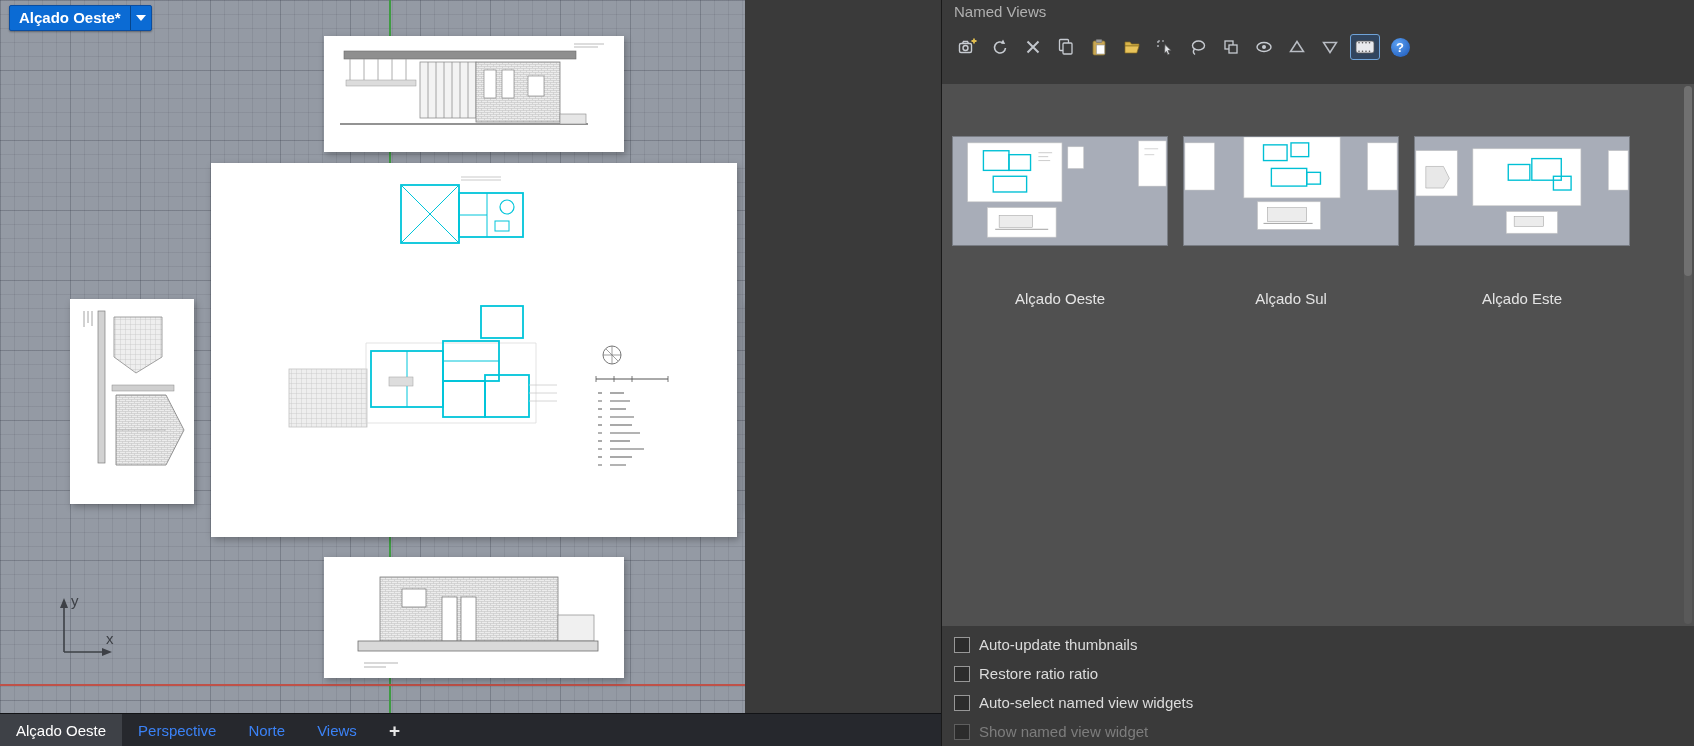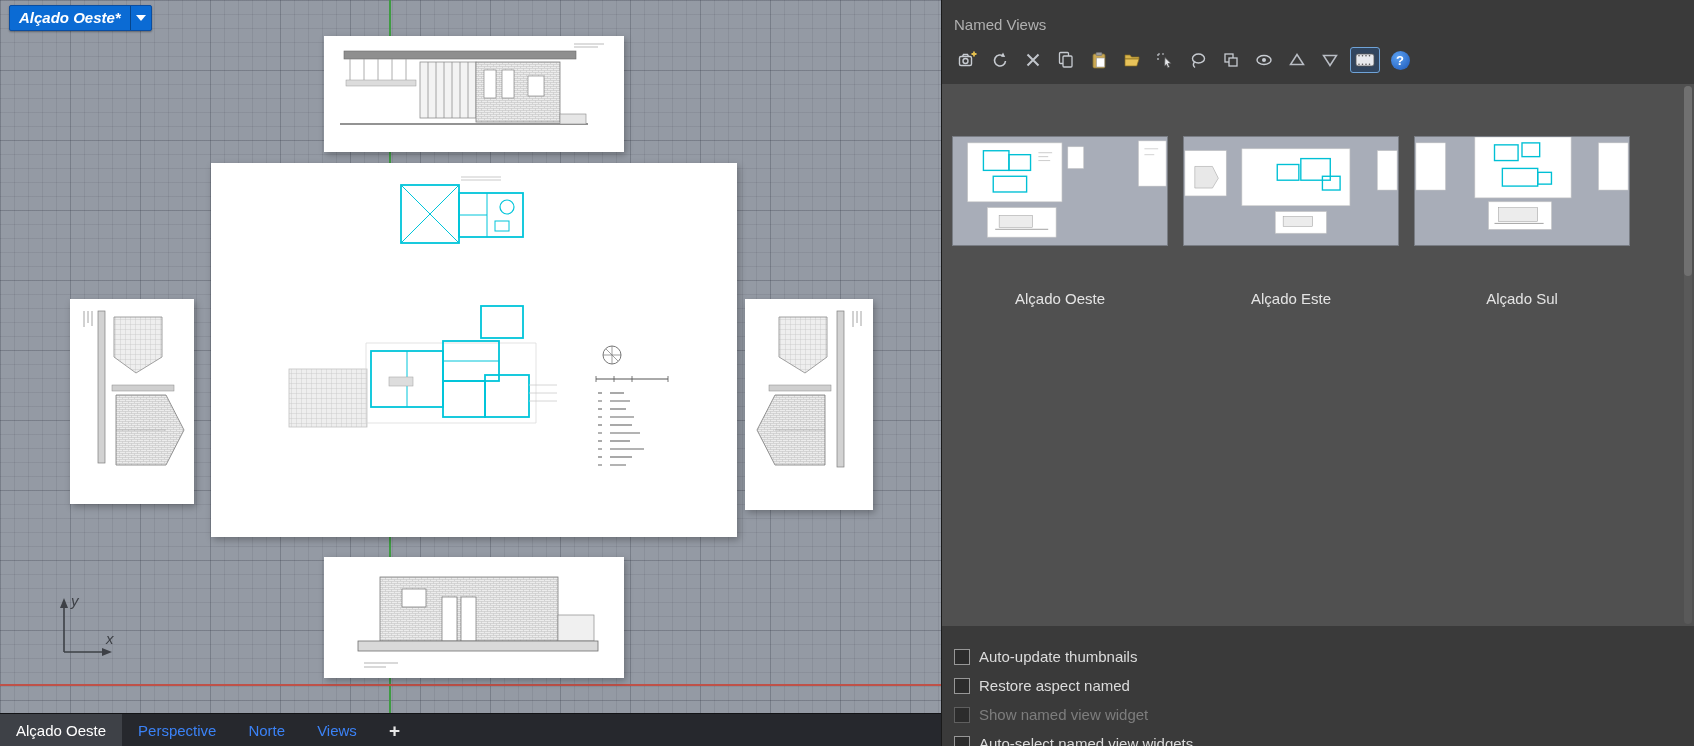--- a/index.html
+++ b/index.html
@@ -4,29 +4,28 @@
 <style>
   html,body{margin:0;padding:0;}
   body{
     width:1694px;height:746px;position:relative;overflow:hidden;
     background:#3a3a3a;
     font-family:"Liberation Sans", sans-serif;
     -webkit-font-smoothing:antialiased;
   }
   
   .viewport{
-    position:absolute;left:0;top:0;width:941px;height:713px;overflow:hidden;
+    position:absolute;left:0;top:0;width:745px;height:713px;overflow:hidden;
     background-color:#949aa4;
     background-image:
       linear-gradient(rgba(52,58,70,0.20) 1px, transparent 1px),
       linear-gradient(90deg, rgba(52,58,70,0.20) 1px, transparent 1px),
       linear-gradient(rgba(52,58,70,0.10) 1px, transparent 1px),
       linear-gradient(90deg, rgba(52,58,70,0.10) 1px, transparent 1px);
     background-size:70px 70px,70px 70px,14px 14px,14px 14px;
-    font-style:italic;
   }
   .y-axis-line{position:absolute;left:389px;top:0;bottom:0;width:2px;background:#3f9b43;z-index:1;}
   .x-axis-line{position:absolute;left:0;top:684px;width:100%;height:2px;background:#bf5148;z-index:1;}
   .sheet{position:absolute;background:#fff;box-shadow:2px 3px 7px rgba(0,0,0,0.28);z-index:2;}
   .sheet svg{display:block;width:100%;height:100%;}
   .sheet-top{left:324px;top:36px;width:300px;height:116px;}
   .sheet-center{left:211px;top:163px;width:526px;height:374px;}
   .sheet-left{left:70px;top:299px;width:124px;height:205px;}
   .sheet-right{left:745px;top:299px;width:128px;height:211px;}
   .sheet-bottom{left:324px;top:557px;width:300px;height:121px;}
@@ -53,21 +52,21 @@
   }
   .tab{display:flex;align-items:center;padding:0 16px;font-size:15px;color:#3b82f6;cursor:pointer;}
   .tab.active{background:#3e4147;color:#ffffff;}
   .tab-add{display:flex;align-items:center;padding:0 10px;margin-left:6px;color:#e8e8e8;
     font-size:19px;font-weight:bold;cursor:pointer;}
   
   .panel{
     position:absolute;left:941px;top:0;width:753px;height:746px;background:#3a3a3a;
     border-left:1px solid #1a1a1a;box-sizing:border-box;
   }
-  .panel-title{padding:16px 0 0 12px;font-size:15px;color:#b0b0b0;}
+  .panel-title{padding:3px 0 0 12px;font-size:15px;color:#b0b0b0;}
   .nv-toolbar{display:flex;align-items:center;gap:7px;padding:9px 0 0 12px;height:36px;}
   .ico{width:26px;height:24px;display:flex;align-items:center;justify-content:center;
     border-radius:3px;cursor:pointer;}
   .ico svg{display:block;}
   .ico-active{background:#31455e;border:1px solid #6fa3d8;width:28px;}
   .help-badge{
     width:19px;height:19px;border-radius:50%;
     background:radial-gradient(circle at 35% 30%, #5aa0f2, #1c57b8);
     color:#fff;font-weight:bold;font-size:13px;display:flex;align-items:center;justify-content:center;
   }
@@ -81,21 +80,21 @@
   .thumb{width:216px;height:110px;background:#a8adb8;border:1px solid rgba(0,0,0,0.28);
     box-sizing:border-box;}
   .thumb svg{display:block;width:100%;height:100%;}
   .view-label{margin-top:44px;font-size:15px;color:#e4e4e4;}
   .scroll-track{position:absolute;right:2px;top:86px;width:8px;height:538px;background:#595959;
     border-radius:4px;}
   .scroll-thumb{position:absolute;right:0;top:0;width:8px;height:190px;background:#707070;
     border-radius:4px;}
   
   .options{position:absolute;left:0;top:626px;width:753px;height:91px;background:#3a3a3a;
-    padding-top:16px;box-sizing:border-box;}
+    padding-top:4px;box-sizing:border-box;}
   .opt-row{display:flex;align-items:center;gap:9px;height:29px;padding-left:12px;
     font-size:15px;color:#dcdcdc;cursor:pointer;}
   .cb{width:16px;height:16px;background:#2c2c2c;border:1px solid #979797;box-sizing:border-box;
     flex:none;}
   .opt-row.dim{color:#7d7d7d;}
   .opt-row.dim .cb{border-color:#5f5f5f;}
 </style>
 </head>
 <body>
 
@@ -363,73 +362,73 @@
           <rect x="188" y="4" width="28" height="46" fill="#fff" stroke="#c8c8c8" stroke-width="0.5"></rect>
           <path d="M194 12 h14 M194 18 h10" stroke="#b5b5b5" stroke-width="0.6"></path>
         </svg>
       </div>
       <div class="view-label">Alçado Oeste</div>
     </div>
 
     <div class="view-item">
       <div class="thumb">
         <svg viewBox="0 0 216 110">
-          <rect x="0" y="14" width="42" height="46" fill="#fff" stroke="#c8c8c8" stroke-width="0.5"></rect>
-          <polygon points="10,30 28,30 34,42 28,52 10,52" fill="#e8e8e8" stroke="#999" stroke-width="0.5"></polygon>
-          <rect x="58" y="12" width="110" height="58" fill="#fff" stroke="#c8c8c8" stroke-width="0.6"></rect>
-          <g fill="none" stroke="#00c0d5" stroke-width="1.4">
-            <rect x="118" y="22" width="30" height="22"></rect>
-            <rect x="94" y="28" width="22" height="16"></rect>
-            <rect x="140" y="40" width="18" height="14"></rect>
-          </g>
-          <rect x="92" y="76" width="52" height="22" fill="#fff" stroke="#c8c8c8" stroke-width="0.6"></rect>
-          <rect x="100" y="81" width="30" height="10" fill="#ececec" stroke="#999" stroke-width="0.5"></rect>
-          <rect x="196" y="14" width="20" height="40" fill="#fff" stroke="#c8c8c8" stroke-width="0.5"></rect>
-        </svg>
-      </div>
-      <div class="view-label">Alçado Este</div>
-    </div>
-
-    <div class="view-item">
-      <div class="thumb">
-        <svg viewBox="0 0 216 110">
           <rect x="0" y="6" width="30" height="48" fill="#fff" stroke="#c8c8c8" stroke-width="0.5"></rect>
           <rect x="186" y="6" width="30" height="48" fill="#fff" stroke="#c8c8c8" stroke-width="0.5"></rect>
           <rect x="60" y="0" width="98" height="62" fill="#fff" stroke="#c8c8c8" stroke-width="0.6"></rect>
           <g fill="none" stroke="#00c0d5" stroke-width="1.4">
             <rect x="80" y="8" width="24" height="16"></rect>
             <rect x="108" y="6" width="18" height="14"></rect>
             <rect x="88" y="32" width="36" height="18"></rect>
             <rect x="124" y="36" width="14" height="12"></rect>
           </g>
           <rect x="74" y="66" width="64" height="28" fill="#fff" stroke="#c8c8c8" stroke-width="0.6"></rect>
           <rect x="84" y="72" width="40" height="14" fill="#ececec" stroke="#999" stroke-width="0.5"></rect>
           <path d="M80 88 h50" stroke="#888" stroke-width="0.8"></path>
         </svg>
       </div>
       <div class="view-label">Alçado Sul</div>
     </div>
 
+    <div class="view-item">
+      <div class="thumb">
+        <svg viewBox="0 0 216 110">
+          <rect x="0" y="14" width="42" height="46" fill="#fff" stroke="#c8c8c8" stroke-width="0.5"></rect>
+          <polygon points="10,30 28,30 34,42 28,52 10,52" fill="#e8e8e8" stroke="#999" stroke-width="0.5"></polygon>
+          <rect x="58" y="12" width="110" height="58" fill="#fff" stroke="#c8c8c8" stroke-width="0.6"></rect>
+          <g fill="none" stroke="#00c0d5" stroke-width="1.4">
+            <rect x="118" y="22" width="30" height="22"></rect>
+            <rect x="94" y="28" width="22" height="16"></rect>
+            <rect x="140" y="40" width="18" height="14"></rect>
+          </g>
+          <rect x="92" y="76" width="52" height="22" fill="#fff" stroke="#c8c8c8" stroke-width="0.6"></rect>
+          <rect x="100" y="81" width="30" height="10" fill="#ececec" stroke="#999" stroke-width="0.5"></rect>
+          <rect x="196" y="14" width="20" height="40" fill="#fff" stroke="#c8c8c8" stroke-width="0.5"></rect>
+        </svg>
+      </div>
+      <div class="view-label">Alçado Este</div>
+    </div>
+
   </div>
 
   <div class="scroll-track">
     <div class="scroll-thumb"></div>
   </div>
 
   <div class="options">
     <div class="opt-row">
       <span class="cb"></span>
       <span>Auto-update thumbnails</span>
     </div>
     <div class="opt-row">
       <span class="cb"></span>
-      <span>Restore aspect named</span>
+      <span>Restore ratio ratio</span>
+    </div>
+    <div class="opt-row">
+      <span class="cb"></span>
+      <span>Auto-select named view widgets</span>
     </div>
     <div class="opt-row dim">
       <span class="cb"></span>
       <span>Show named view widget</span>
     </div>
-    <div class="opt-row">
-      <span class="cb"></span>
-      <span>Auto-select named view widgets</span>
-    </div>
   </div>
 </div>
 
 </body></html>

